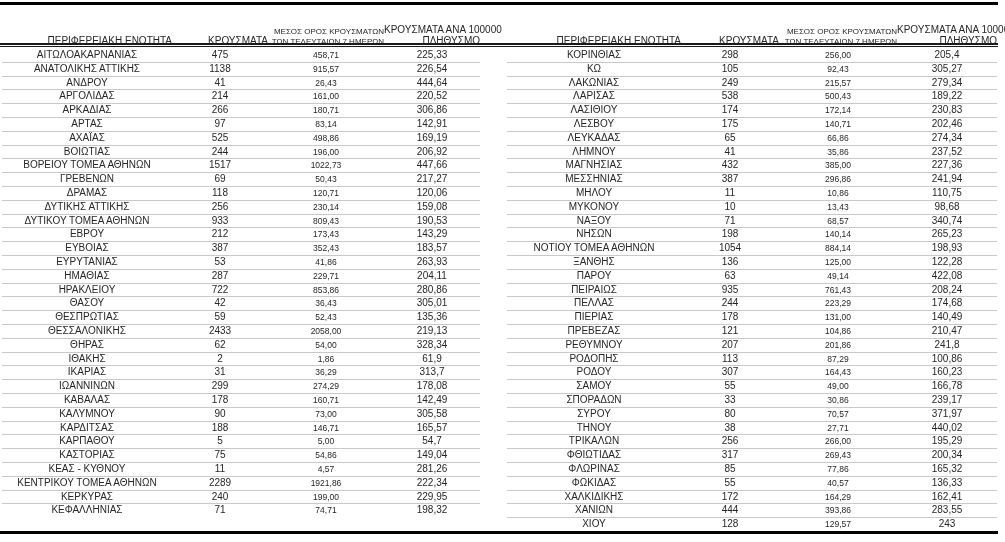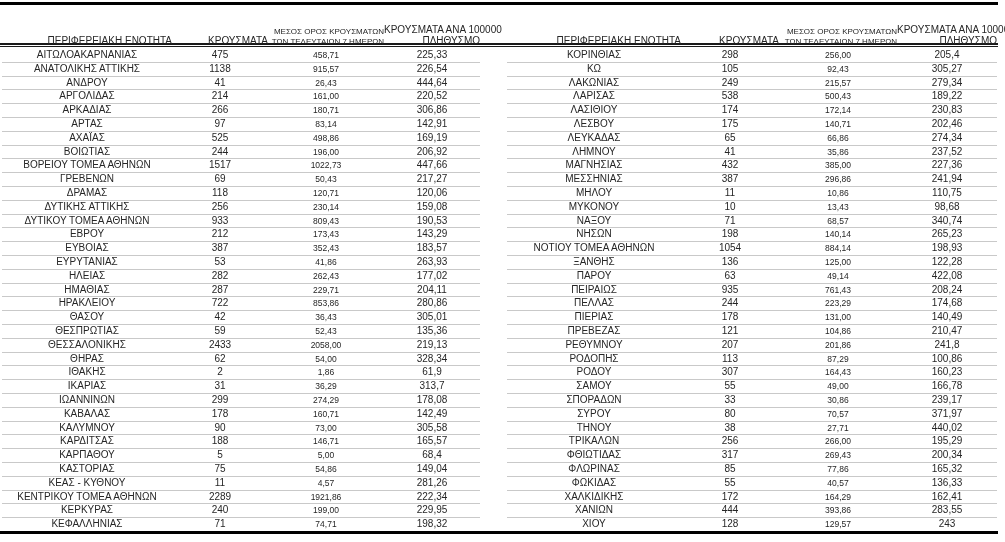--- a/index.html
+++ b/index.html
@@ -168,26 +168,20 @@
           <td class="c2">352,43</td>
           <td class="c3">183,57</td>
         </tr>
         <tr>
           <td class="c0">ΕΥΡΥΤΑΝΙΑΣ</td>
           <td class="c1">53</td>
           <td class="c2">41,86</td>
           <td class="c3">263,93</td>
         </tr>
         <tr>
-          <td class="c0">ΗΛΕΙΑΣ</td>
-          <td class="c1">282</td>
-          <td class="c2">262,43</td>
-          <td class="c3">177,02</td>
-        </tr>
-        <tr>
           <td class="c0">ΗΜΑΘΙΑΣ</td>
           <td class="c1">287</td>
           <td class="c2">229,71</td>
           <td class="c3">204,11</td>
         </tr>
         <tr>
           <td class="c0">ΗΡΑΚΛΕΙΟΥ</td>
           <td class="c1">722</td>
           <td class="c2">853,86</td>
           <td class="c3">280,86</td>
@@ -249,21 +243,21 @@
         <tr>
           <td class="c0">ΚΑΡΔΙΤΣΑΣ</td>
           <td class="c1">188</td>
           <td class="c2">146,71</td>
           <td class="c3">165,57</td>
         </tr>
         <tr>
           <td class="c0">ΚΑΡΠΑΘΟΥ</td>
           <td class="c1">5</td>
           <td class="c2">5,00</td>
-          <td class="c3">68,4</td>
+          <td class="c3">54,7</td>
         </tr>
         <tr>
           <td class="c0">ΚΑΣΤΟΡΙΑΣ</td>
           <td class="c1">75</td>
           <td class="c2">54,86</td>
           <td class="c3">149,04</td>
         </tr>
         <tr>
           <td class="c0">ΚΕΑΣ - ΚΥΘΝΟΥ</td>
           <td class="c1">11</td>

